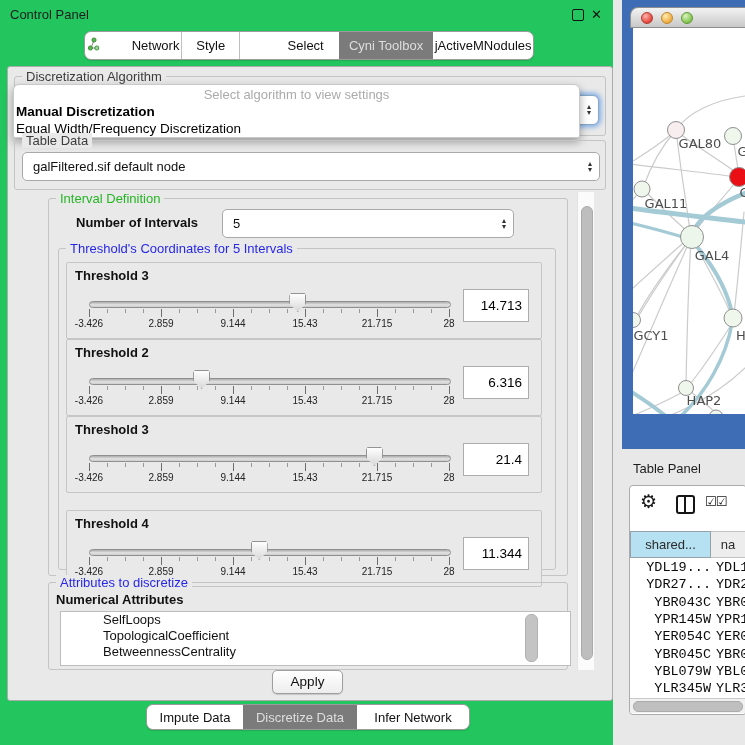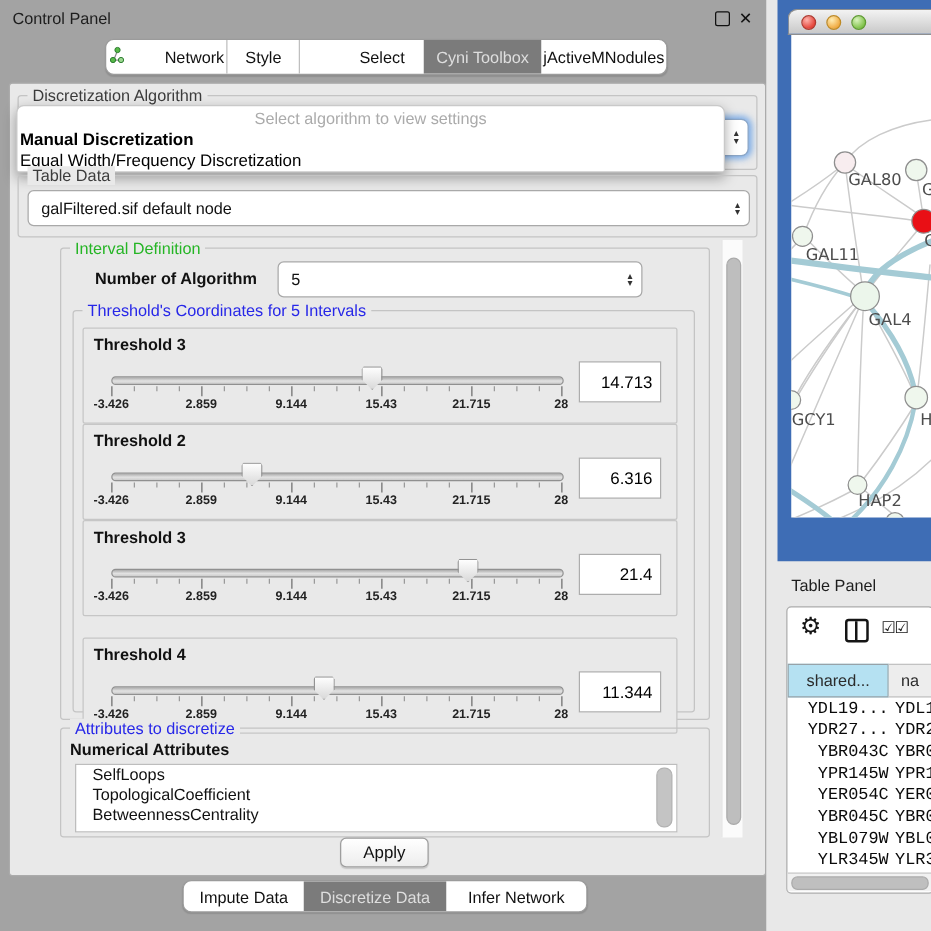--- a/index.html
+++ b/index.html
@@ -1,17 +1,17 @@
 <!DOCTYPE html>
 <html><head>
 <meta charset="utf-8">
 <style>
   html,body{margin:0;padding:0;background:#DADADA;}
   #app{position:relative;width:745px;height:745px;overflow:hidden;
-       font-family:"Liberation Sans","DejaVu Sans",sans-serif;background:#a3a3a3;
+       font-family:"Liberation Sans","DejaVu Sans",sans-serif;background:#22c55e;
        -webkit-font-smoothing:antialiased;}
   .abs{position:absolute;}
   
   .cp-title{left:10px;top:7px;font-size:13px;color:#1d1d1d;}
   .win-ic{top:7px;font-size:12px;color:#111;cursor:default;}
   .float-ic{left:572px;top:9px;width:10px;height:10px;border:1.6px solid #111;border-radius:2px;}
   .close-ic{left:591px;font-weight:bold;font-size:13px;}
   .tabbar{display:flex;background:#fff;border:1px solid #9b9b9b;border-radius:7px;overflow:hidden;
           box-shadow:0 1px 1px rgba(0,0,0,0.12);}
   .tab{display:flex;align-items:center;justify-content:center;font-size:13px;color:#111;
@@ -42,32 +42,32 @@
   .thr-panel{position:absolute;left:66px;width:474px;height:75px;border:1px solid #C6C6C6;
              border-radius:2px;background:#E9E9E9;}
   .thr-title{position:absolute;left:8px;top:5px;font-size:13px;font-weight:bold;color:#111;}
   .thr-track{position:absolute;left:22px;top:38px;width:360px;height:5px;border:1px solid #909090;
              border-radius:4px;background:linear-gradient(#ACACAC,#E2E2E2 55%,#CDCDCD);}
   .thr-thumb{position:absolute;top:30px;width:15px;height:17px;
              background:linear-gradient(#FEFEFE,#D9D9D9);border:1px solid #939393;
              clip-path:polygon(10% 0,90% 0,100% 14%,100% 55%,50% 100%,0 55%,0 14%);}
   .tick{position:absolute;width:1px;background:#6e6e6e;}
   .tick.minor{background:#9a9a9a;}
-  .tick-label{position:absolute;width:50px;text-align:center;font-size:10px;font-weight:bold;color:#222;}
+  .tick-label{position:absolute;width:50px;text-align:center;font-size:10px;font-weight:normal;color:#222;}
   .thr-value{position:absolute;left:396px;top:26px;width:58px;height:31px;background:#fff;
              border:1px solid #ADADAD;font-size:13.5px;color:#000;text-align:right;
              line-height:31px;padding-right:6px;}
   
   .vscroll{left:577px;top:192px;width:16px;height:478px;background:#FBFBFB;border-left:1px solid #E2E2E2;}
   .vthumb{position:absolute;left:3px;top:14px;width:10px;height:452px;background:#BEBEBE;
           border:1px solid #AAA;border-radius:6px;}
   
   .attr-sub{left:56px;top:592px;font-size:13px;font-weight:bold;color:#111;}
   .attr-list{left:60px;top:611px;width:480px;height:53px;background:#fff;border:1px solid #BDBDBD;
-             overflow:hidden;}
+             overflow:hidden;padding-left:29px;}
   .attr-item{font-size:13px;color:#111;line-height:16px;padding-left:13px;white-space:nowrap;}
   .list-thumb{position:absolute;left:464px;top:2px;width:11px;height:46px;background:#C4C4C4;
               border:1px solid #B2B2B2;border-radius:6px;}
   .apply{left:272px;top:670px;width:69px;height:22px;background:linear-gradient(#FFFFFF,#EDEDED);
          border:1px solid #9E9E9E;border-radius:5px;font-size:13.5px;color:#111;
          text-align:center;line-height:21px;box-shadow:0 1px 1px rgba(0,0,0,0.15);}
   
   .right-bg{left:613px;top:0;width:132px;height:745px;background:#E8E8E8;}
   .netwin{left:622px;top:0;width:123px;height:449px;background:#3E6DB5;}
   .net-titlebar{left:630px;top:7px;width:115px;height:21px;border:1px solid #8F8F8F;border-right:none;
@@ -159,21 +159,21 @@
       </span>
   </div>
 
   <div class="abs vscroll">
     <div class="vthumb"></div>
   </div>
 
   <div class="abs group" style="left:48px;top:198px;width:518px;height:376px;"></div>
   <div class="abs gtitle gt-green" style="left:56px;top:191px;">Interval Definition</div>
 
-  <div class="abs noi-label">Number of Algorithm</div>
+  <div class="abs noi-label">Number of Intervals</div>
   <div class="abs combobox" style="left:222px;top:209px;width:290px;height:27px;">
     <span class="val">5</span>
     <span class="stepper">
         <span>▴</span>
         <span>▾</span>
       </span>
   </div>
 
   <div class="abs group" style="left:58px;top:248px;width:496px;height:320px;"></div>
   <div class="abs gtitle gt-blue" style="left:66px;top:241px;">Threshold's Coordinates for 5 Intervals</div>

